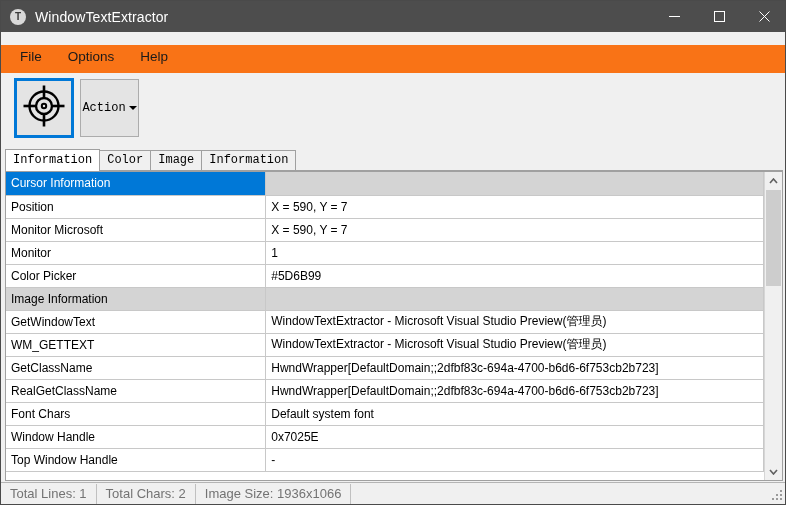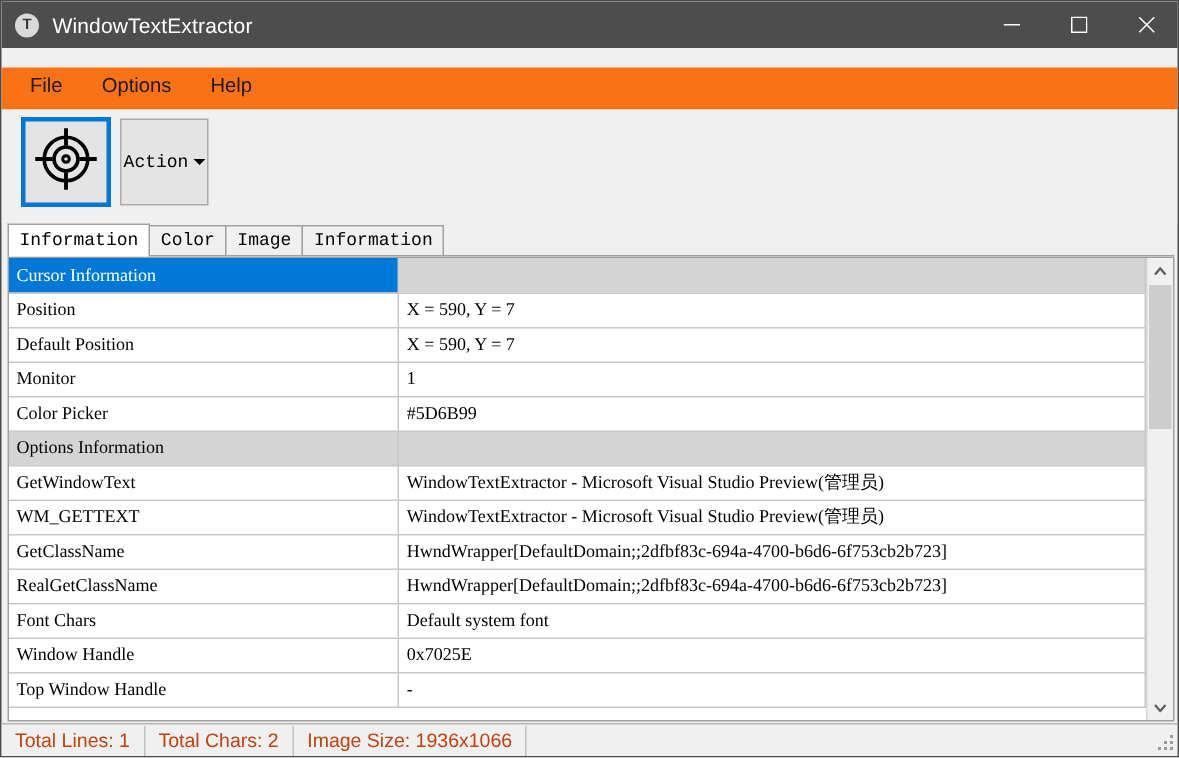--- a/index.html
+++ b/index.html
@@ -175,21 +175,21 @@
     height: 310px;
     background: #ffffff;
     border: 1px solid #a0a0a0;
     box-sizing: border-box;
     overflow: hidden;
   }
   table.grid {
     border-collapse: collapse;
     table-layout: fixed;
     width: 758px;
-    font-family: Liberation Serif, serif;
+    font-family: Liberation Sans, sans-serif;
     font-size: 12px;
     color: #000;
   }
   table.grid td {
     height: 23px;
     border-bottom: 1px solid #c8c8c8;
     border-right: 1px solid #c8c8c8;
     padding: 0 0 0 5px;
     white-space: nowrap;
     overflow: hidden;
@@ -240,21 +240,21 @@
     width: 784px;
     height: 22px;
     background: #f0f0f0;
     border-top: 1px solid #b4b4b4;
     box-sizing: border-box;
     display: flex;
     align-items: center;
   }
   .status-cell {
     font-size: 13px;
-    color: #c2410c;
+    color: #737373;
     padding: 0 9px;
     line-height: 20px;
     border-right: 1px solid #c0c0c0;
     white-space: nowrap;
     text-align: right;
   }
   .status-cell.pad { border-right: 1px solid #c0c0c0; width: 18px; padding: 0; }
   .grip {
     margin-left: auto;
     margin-right: 3px;
@@ -333,33 +333,33 @@
       <tbody>
           <tr class="section selected">
             <td class="col-key">Cursor Information</td>
             <td class="col-val"></td>
           </tr>
           <tr>
             <td class="col-key">Position</td>
             <td class="col-val">X = 590, Y = 7</td>
           </tr>
           <tr>
-            <td class="col-key">Default Position</td>
+            <td class="col-key">Monitor Microsoft</td>
             <td class="col-val">X = 590, Y = 7</td>
           </tr>
           <tr>
             <td class="col-key">Monitor</td>
             <td class="col-val">1</td>
           </tr>
           <tr>
             <td class="col-key">Color Picker</td>
             <td class="col-val">#5D6B99</td>
           </tr>
           <tr class="section">
-            <td class="col-key">Options Information</td>
+            <td class="col-key">Image Information</td>
             <td class="col-val"></td>
           </tr>
           <tr>
             <td class="col-key">GetWindowText</td>
             <td class="col-val">WindowTextExtractor - Microsoft Visual Studio Preview(管理员)</td>
           </tr>
           <tr>
             <td class="col-key">WM_GETTEXT</td>
             <td class="col-val">WindowTextExtractor - Microsoft Visual Studio Preview(管理员)</td>
           </tr>

